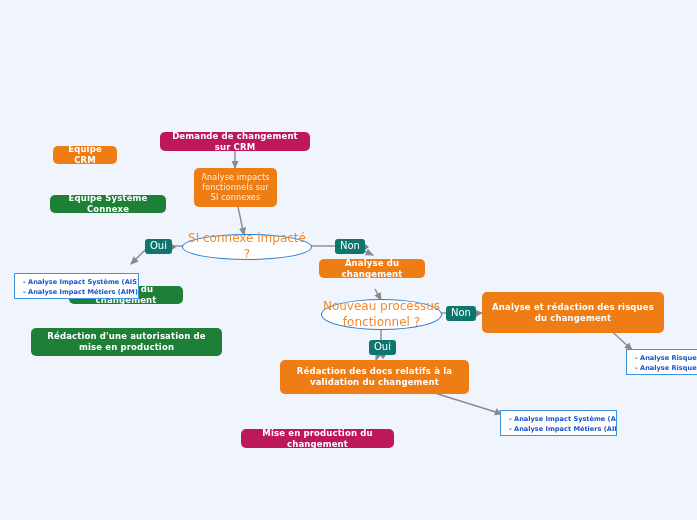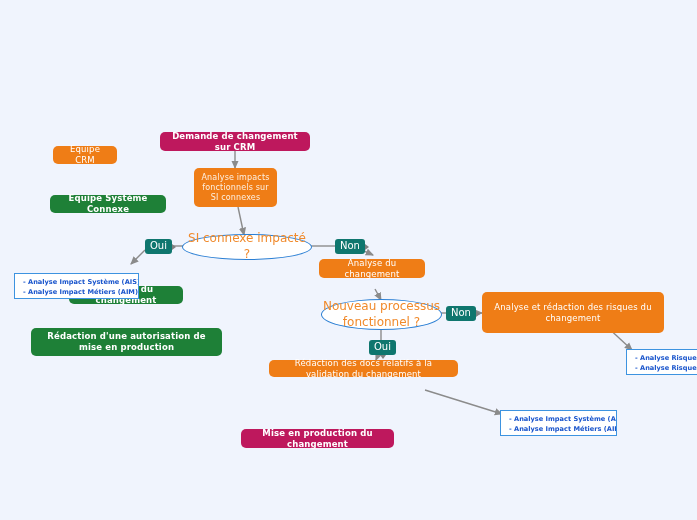--- a/index.html
+++ b/index.html
@@ -39,21 +39,21 @@
     color: #ffffff;
     line-height: 1.25;
     letter-spacing: 0.15px;
     padding: 3px 6px;
     z-index: 3;
   }
   .node span { display: block; width: 100%; }
 
   .n-blue   { background: #be185d; font-weight: bold; font-size: 8.5px; }
   .n-green  { background: #1e8037; font-weight: bold; font-size: 8.5px; margin-top: 24px; }
-  .n-orange-b { background: #ef7d16; font-weight: normal; font-size: 8.5px; }
+  .n-orange-b { background: #ef7d16; font-weight: bold; font-size: 8.5px; }
   .n-orange-l { background: #ef7d16; font-weight: normal; font-size: 8px; color:#fdf0e2; }
 
   
   .decision {
     position: absolute;
     box-sizing: border-box;
     display: flex;
     align-items: center;
     justify-content: center;
     text-align: center;
@@ -190,21 +190,21 @@
   </div>
 
   <div class="decision" style="left:321px; top:299px; width:121px; height:31px;">
     <span>Nouveau processus fonctionnel ?</span>
   </div>
 
   <div class="node n-orange-b" style="left:482px; top:292px; width:182px; height:41px;justify-content:flex-end;">
     <span>Analyse et rédaction des risques du changement</span>
   </div>
 
-  <div class="node n-orange-b" style="left:269px; top:360px; width:189px; height:17px;">
+  <div class="node n-orange-b" style="left:280px; top:360px; width:189px; height:34px;">
     <span>Rédaction des docs relatifs à la validation du changement</span>
   </div>
 
   <div class="node n-blue" style="left:241px; top:429px; width:153px; height:19px;">
     <span>Mise en production du changement</span>
   </div>
 
   <div class="edge-label tail-right" style="left:145px; top:239px;">
     <span>Oui</span>
   </div>

